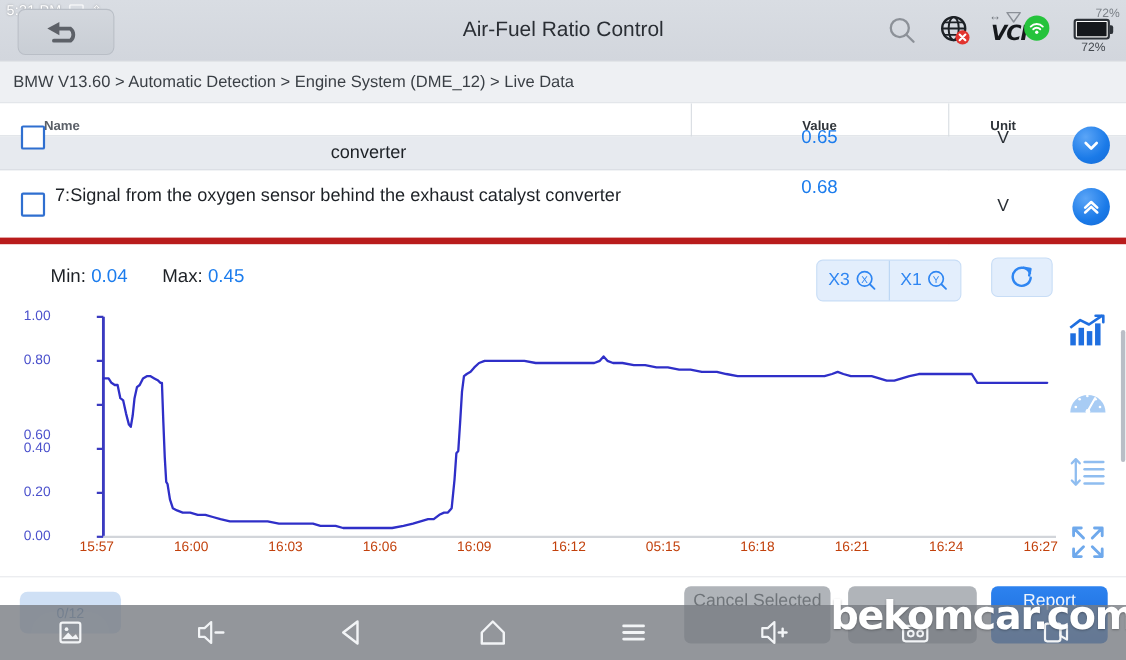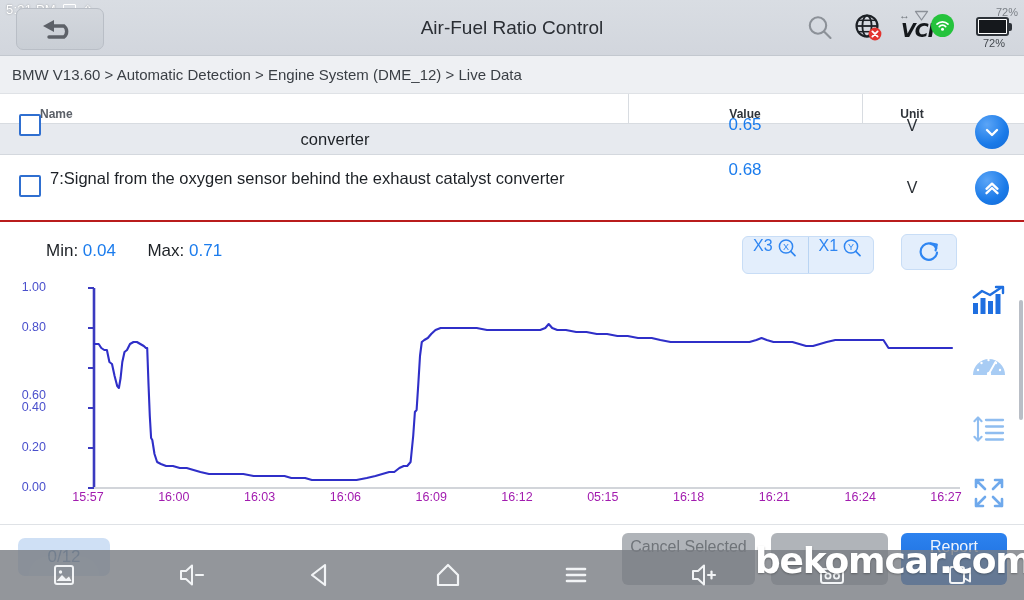--- a/index.html
+++ b/index.html
@@ -84,21 +84,21 @@
   }
   .th { position: absolute; top: 0; height: 40px; display: flex; align-items: center;
         font-size: 12px; color: #5b6068; font-weight: bold; }
   .th-name { left: 40px; }
   .th-value { left: 628px; width: 234px; justify-content: center; color:#2f343a; }
   .th-unit { left: 862px; width: 100px; justify-content: center; color:#2f343a; }
   .vline { position: absolute; top: 94px; width: 1px; background: #d8dce1; }
 
   .trow { position: absolute; left: 0; width: 1024px; }
   .trow.partial { top: 124px; height: 31px; background: #e7eaef; border-bottom:1px solid #d4d8de; }
-  .trow.full { top: 155px; height: 67px; background: #ffffff; border-bottom:2px solid #b91c1c; }
+  .trow.full { top: 155px; height: 67px; background: #ffffff; border-bottom:6px solid #b91c1c; }
   .cb {
     position: absolute; left: 19px; width: 22px; height: 22px;
     border: 2px solid #2f6fd0; border-radius: 2px; background: #fff; cursor: pointer;
   }
   .rowname { position: absolute; left: 50px; width: 570px; font-size: 16.5px; color: #1d2126; line-height: 24px; }
   .rowval { position: absolute; left: 628px; width: 234px; text-align: center; font-size: 17px; color: #1b7ced; }
   .rowunit { position: absolute; left: 862px; width: 100px; text-align: center; font-size: 16px; color: #2b3036; }
   .chev {
     position: absolute; left: 975px; width: 34px; height: 34px; border-radius: 50%;
     background: radial-gradient(circle at 35% 28%, #5ba5f7 0%, #1a7ae8 60%, #1569d4 100%);
@@ -107,33 +107,33 @@
 
   
   .minmax { position: absolute; left: 46px; top: 241px; font-size: 17px; color: #1d2126; }
   .minmax span.v { color: #1b7ced; }
   .minmax .gap { display: inline-block; width: 22px; }
 
   .zoomgroup {
     position: absolute; left: 742px; top: 236px; width: 132px; height: 38px;
     background: #e3eefc; border: 1px solid #c8ddf6; border-radius: 6px; display: flex;
   }
-  .zoomhalf { flex: 1; display: flex; align-items: flex-start; justify-content: center; gap: 3px;
+  .zoomhalf { flex: 1; display: flex; align-items: center; justify-content: center; gap: 3px;
               cursor: pointer; color: #2f86f2; font-size: 16px; }
   .zoomhalf + .zoomhalf { border-left: 1px solid #b9d4f3; }
   .refreshbtn {
     position: absolute; left: 901px; top: 234px; width: 56px; height: 36px;
     background: #e3eefc; border: 1px solid #c8ddf6; border-radius: 6px;
     display: flex; align-items: center; justify-content: center; cursor: pointer;
   }
 
   
   .chartwrap { position: absolute; left: 0; top: 278px; width: 1024px; height: 232px; }
   .yl { position: absolute; width: 44px; text-align: right; font-size: 12.5px; color: #4a50cc; }
-  .xl { position: absolute; top: 490px; font-size: 12.5px; color: #a21caf; transform: translateX(-50%); }
+  .xl { position: absolute; top: 490px; font-size: 12.5px; color: #c2410c; transform: translateX(-50%); }
 
   
   .rail { position: absolute; right: 6px; top: 282px; width: 58px; display: flex;
           flex-direction: column; align-items: center; gap: 26px; }
   .railbtn { width: 44px; height: 38px; display: flex; align-items: center; justify-content: center; cursor: pointer; }
   .vscroll { position: absolute; right: 1px; top: 300px; width: 4px; height: 120px;
              background: #b9bec6; border-radius: 2px; }
 
   
   .bottomsep { position: absolute; left: 0; top: 524px; width: 1024px; height: 1px; background: #dfe2e6; }
@@ -142,21 +142,21 @@
     position: absolute; top: 533px; height: 52px; border-radius: 6px;
     display: flex; align-items: flex-start; justify-content: center; padding-top: 5px;
     font-size: 16px; cursor: pointer;
   }
   .btn-cancel { left: 622px; width: 133px; background: #b0b4b9; color: #6f7479; }
   .btn-mid { left: 771px; width: 117px; background: #b0b4b9; color: #6f7479; }
   .btn-report { left: 901px; width: 106px; background: linear-gradient(180deg,#2d82ef 0%,#1668d8 100%); color: #eef4fc; }
   .counter {
     position: absolute; left: 18px; top: 538px; width: 92px; height: 38px;
     background: #cfe0f5; border-radius: 7px; display: flex; align-items: center; justify-content: center;
-    font-size: 17px; color: #5a87bb;
+    font-size: 13px; color: #5a87bb;
   }
   .navbar {
     position: absolute; left: 0; top: 550px; width: 1024px; height: 50px;
     background: rgba(120,124,130,.80); display: flex; align-items: center;
   }
   .navitem { flex: 1; display: flex; align-items: center; justify-content: center; cursor: pointer; color: #f2f4f6; }
   .navround { position:absolute; left:28px; top:556px; width:72px;height:42px;border-radius:24px;background:rgba(255,255,255,.12);}
   .watermark {
     position: absolute; left: 755px; top: 540px;
     font-family: "DejaVu Sans", sans-serif; font-size: 36px; font-weight: bold;
@@ -266,21 +266,21 @@
         <path d="M5.5 16.2 L11 11 L16.5 16.2" fill="none" stroke="#fff" stroke-width="2.3" stroke-linecap="round" stroke-linejoin="round"></path>
       </svg>
     </div>
   </div>
 
   <div class="minmax">
     <span>Min:</span>
     <span class="v">0.04</span>
     <span class="gap"></span>
     <span>Max:</span>
-    <span class="v">0.71</span>
+    <span class="v">0.45</span>
   </div>
 
   <div class="zoomgroup">
     <div class="zoomhalf">
       <span>X3</span>
       <svg width="22" height="22" viewBox="0 0 22 22">
         <circle cx="10" cy="9.5" r="6.6" fill="none" stroke="#2f86f2" stroke-width="1.5"></circle>
         <line x1="14.8" y1="14.4" x2="19" y2="18.6" stroke="#2f86f2" stroke-width="1.7" stroke-linecap="round"></line>
         <text x="10" y="13" font-size="9" fill="#2f86f2" text-anchor="middle" font-family="Liberation Sans, sans-serif">X</text>
       </svg>

